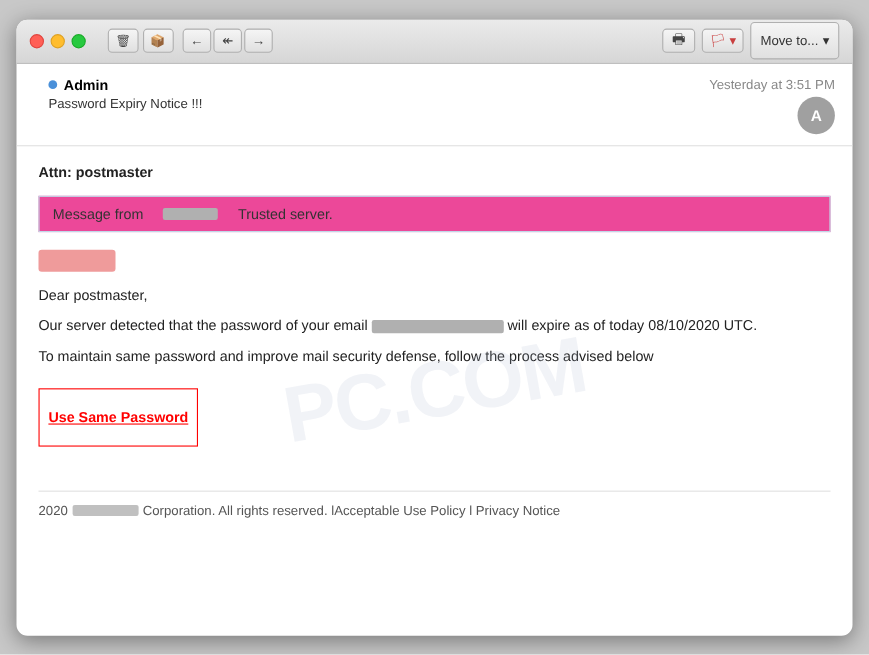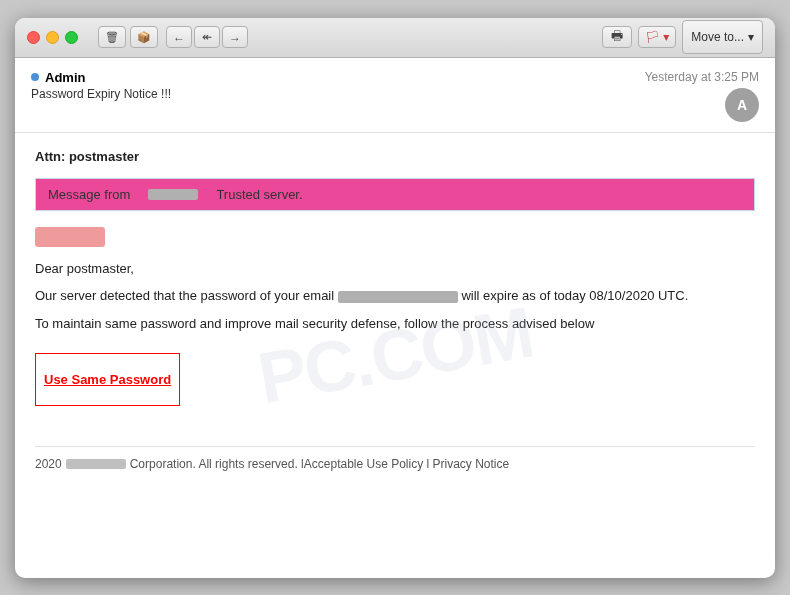--- a/index.html
+++ b/index.html
@@ -140,21 +140,21 @@
       justify-content: center;
       cursor: pointer;
       padding: 0 8px;
       gap: 4px;
       font-size: 12px;
       color: #333;
     }
 
     
     .email-header {
-      padding: 12px 16px 10px 16px;
+      padding: 12px 16px 10px 29px;
       border-bottom: 1px solid #e0e0e0;
       position: relative;
       flex-shrink: 0;
     }
 
     .sender-row {
       display: flex;
       align-items: flex-start;
       justify-content: space-between;
     }
@@ -391,21 +391,21 @@
   <div class="email-header">
     <div class="sender-row">
       <div class="sender-left">
         <div class="sender-name">
           <span class="sender-dot"></span>
           <span>Admin</span>
         </div>
         <div class="email-subject">Password Expiry Notice !!!</div>
       </div>
       <div class="sender-right">
-        <span class="email-time">Yesterday at 3:25 PM</span>
+        <span class="email-time">Yesterday at 3:51 PM</span>
         <div class="avatar">A</div>
       </div>
     </div>
   </div>
 
   <div class="email-body">
     <div class="watermark">PC.COM</div>
 
     <div class="attn-line">Attn: postmaster</div>
 

